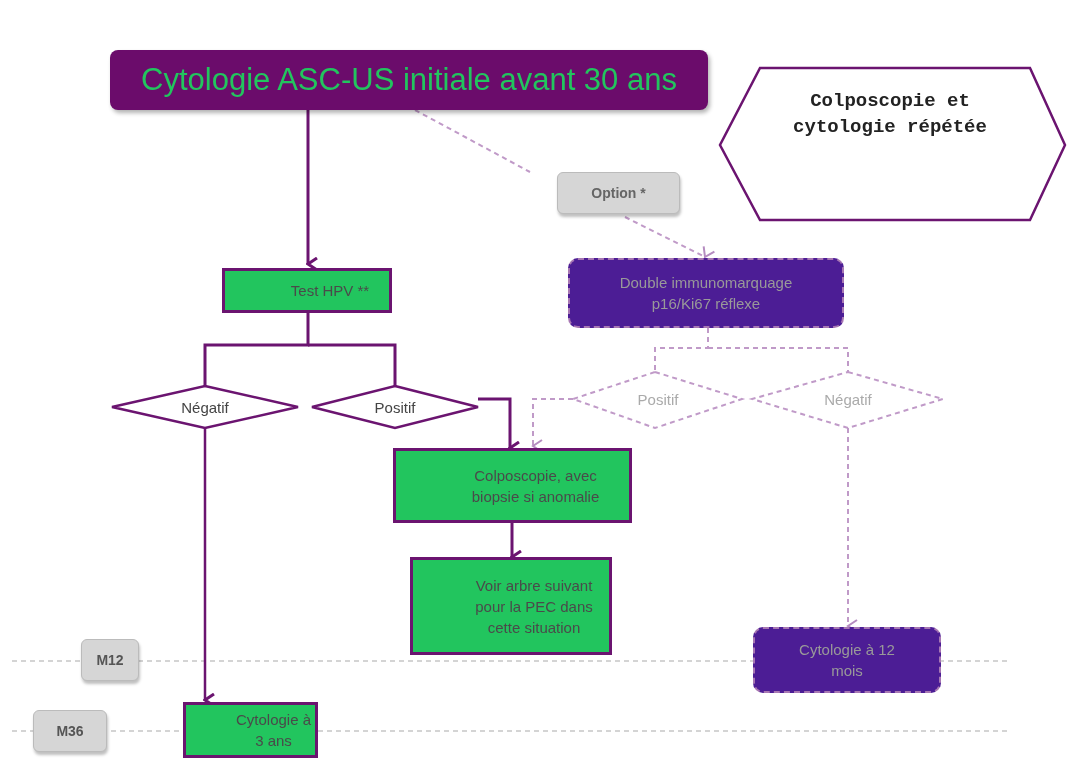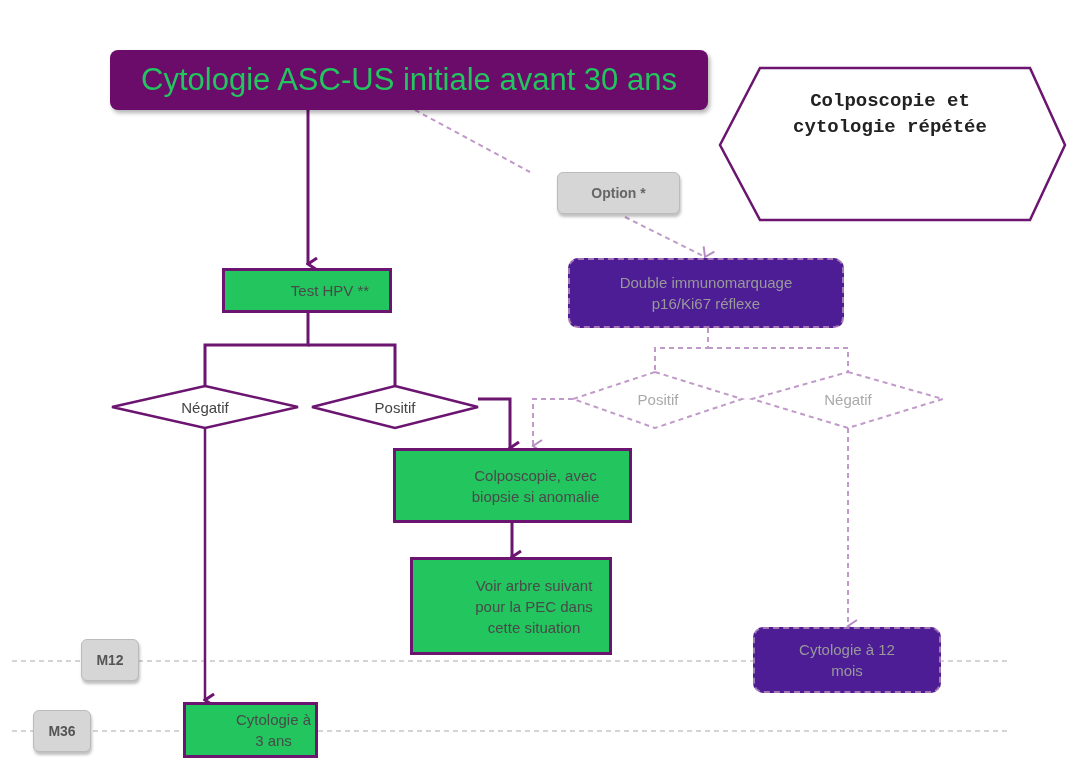--- a/index.html
+++ b/index.html
@@ -105,15 +105,15 @@
 <div class="box solid" style="left:139px;top:702px;width:135px;height:56px;margin-left:44px;">
   <div>
     <div>Cytologie à</div>
     <div>3 ans</div>
   </div>
 </div>
 
 <div class="box grey" style="left:33px;top:639px;width:58px;height:42px;margin-left:48px;">
   <span>M12</span>
 </div>
-<div class="box grey" style="left:33px;top:710px;width:58px;height:42px;">
+<div class="box grey" style="left:33px;top:710px;width:74px;height:42px;">
   <span>M36</span>
 </div>
 
 </body></html>

